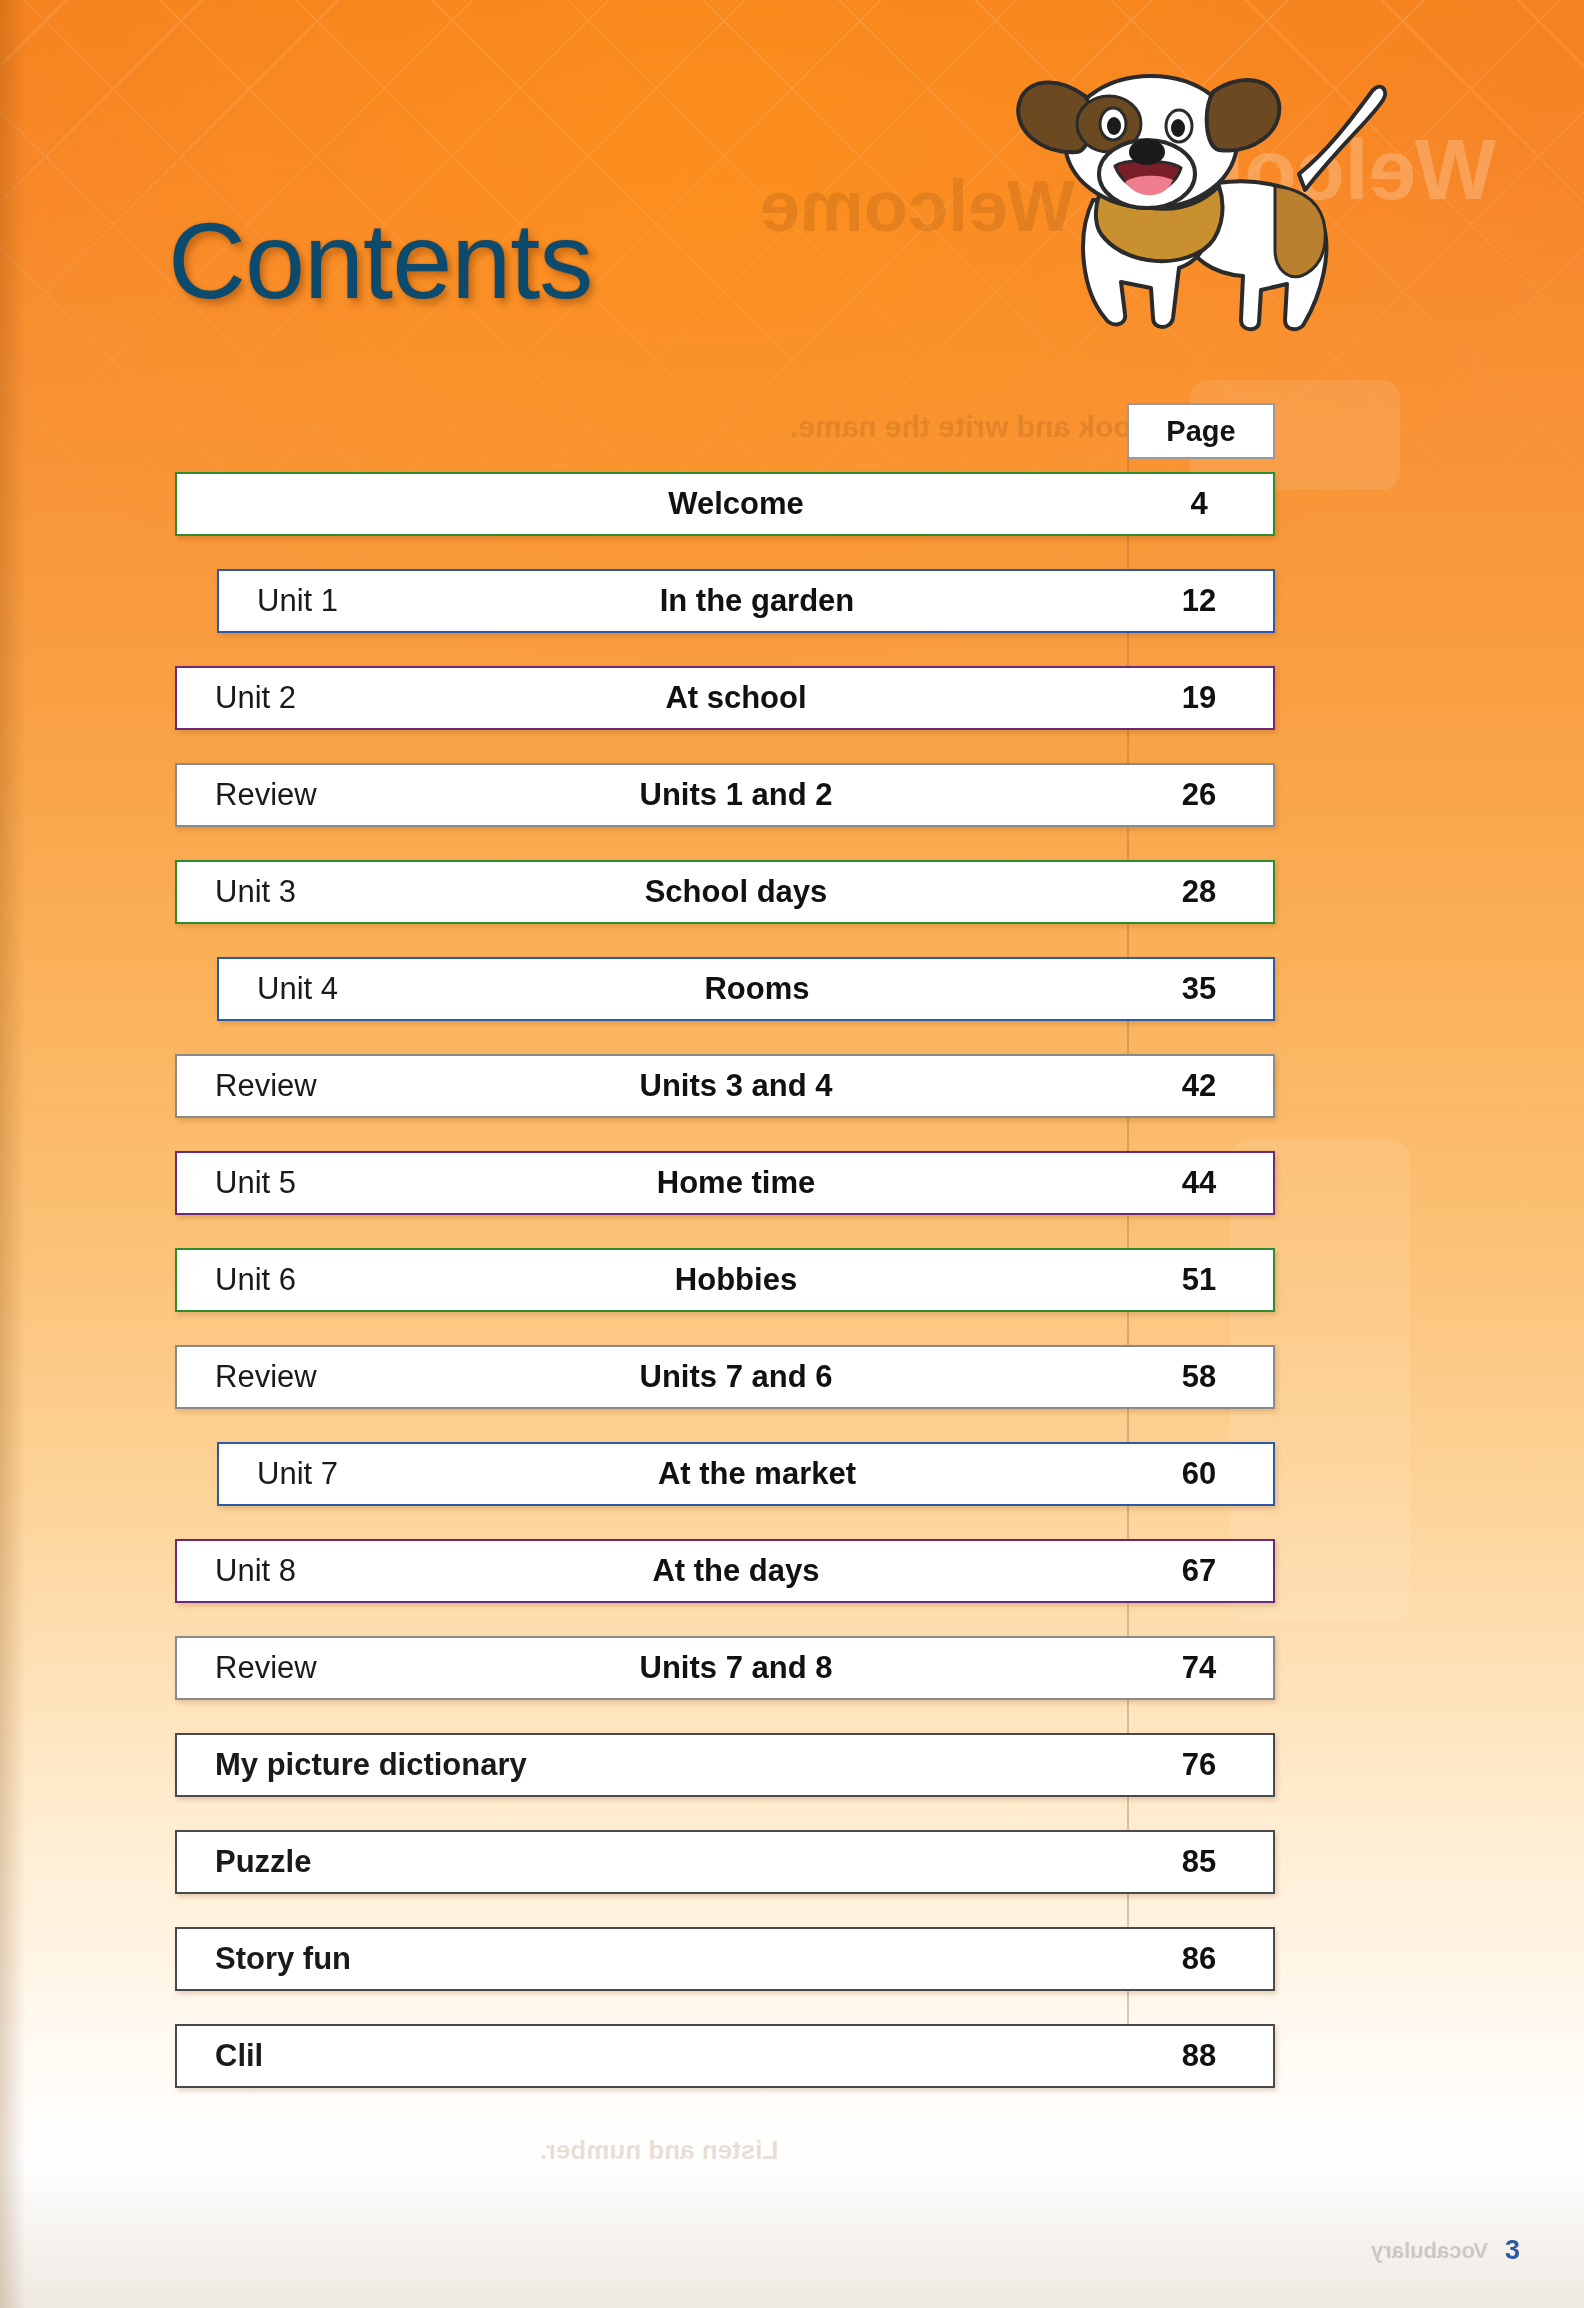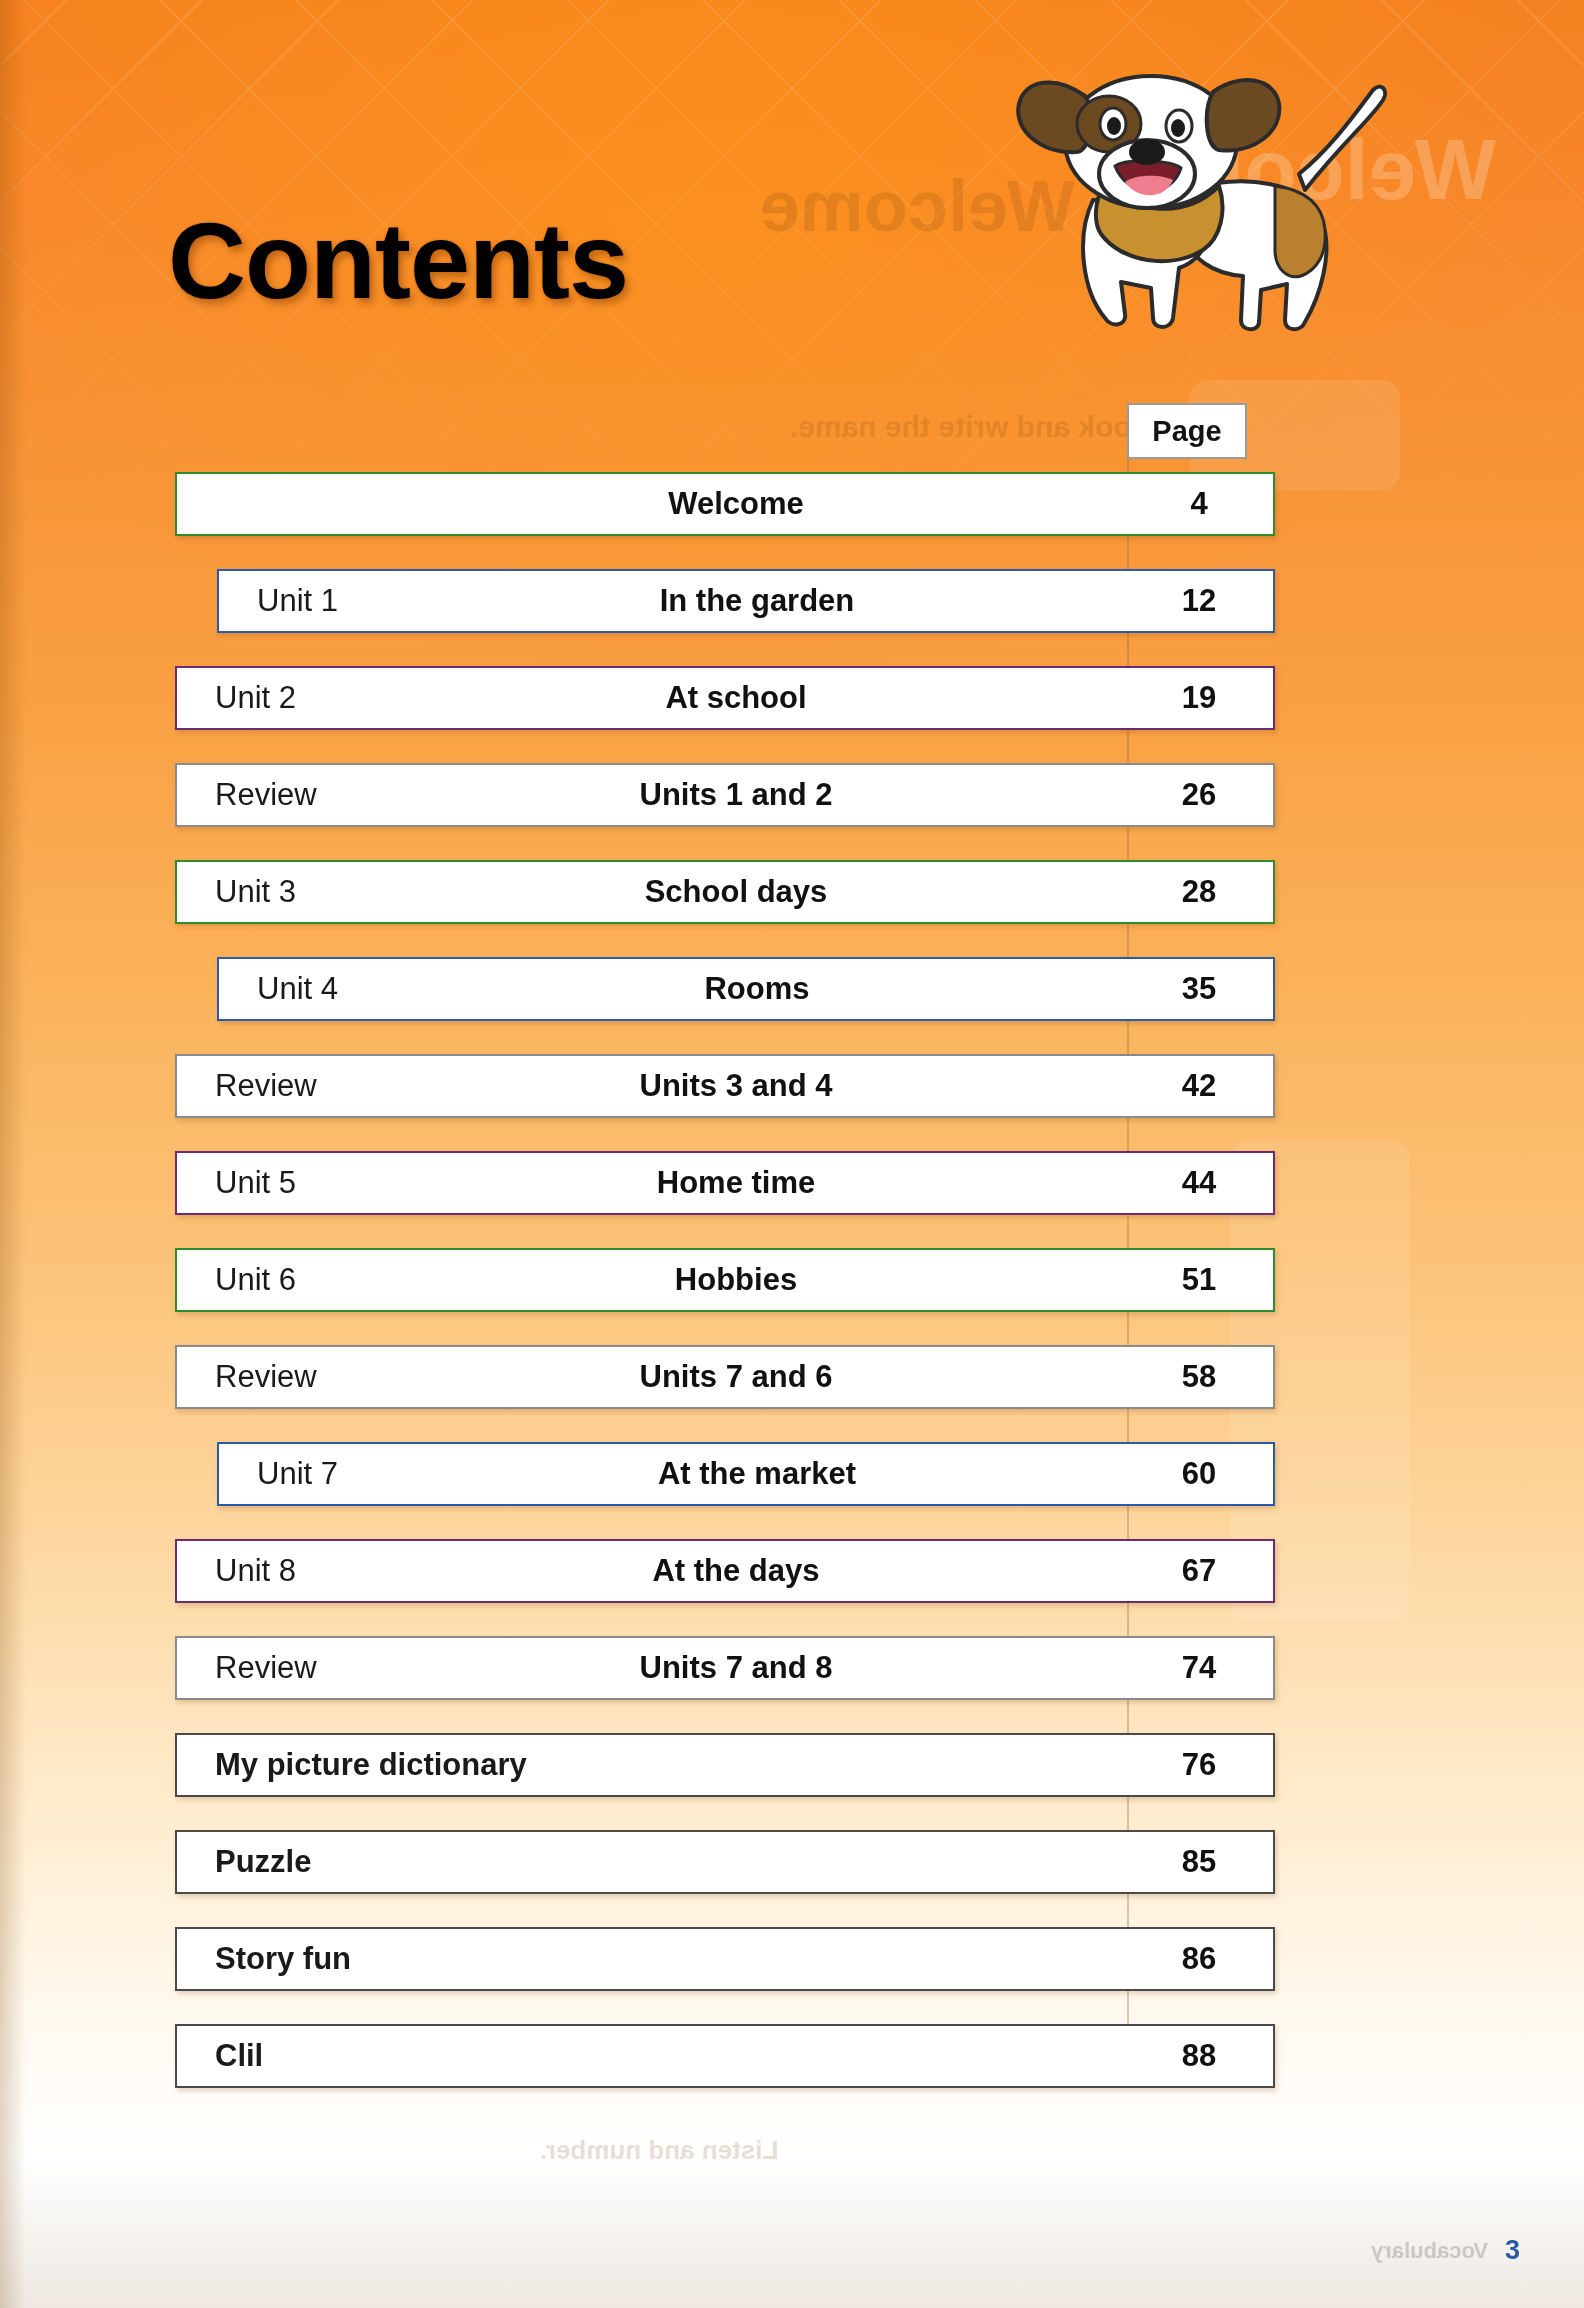--- a/index.html
+++ b/index.html
@@ -65,35 +65,35 @@
     background: rgba(255,255,255,0.10);
     border-radius: 18px;
     pointer-events: none;
   }
   
   .title {
     position: absolute;
     left: 168px;
     top: 198px;
     font-size: 108px;
-    font-weight: bold;
-    color: #000000;
+    font-weight: normal;
+    color: #0c4a6e;
     letter-spacing: -1px;
     text-shadow:
       0 0 2px rgba(150,70,0,0.5),
       4px 5px 7px rgba(130,60,0,0.45);
   }
   
   .dog { position: absolute; left: 975px; top: 70px; width: 420px; height: 290px; }
   
   .page-head {
     position: absolute;
     left: 1127px;
     top: 403px;
-    width: 120px;
+    width: 148px;
     height: 56px;
     background: #ffffff;
     border: 2px solid #9a9a9a;
     box-sizing: border-box;
     display: flex;
     align-items: center;
     justify-content: center;
     font-size: 29px;
     font-weight: bold;
     color: #141414;

